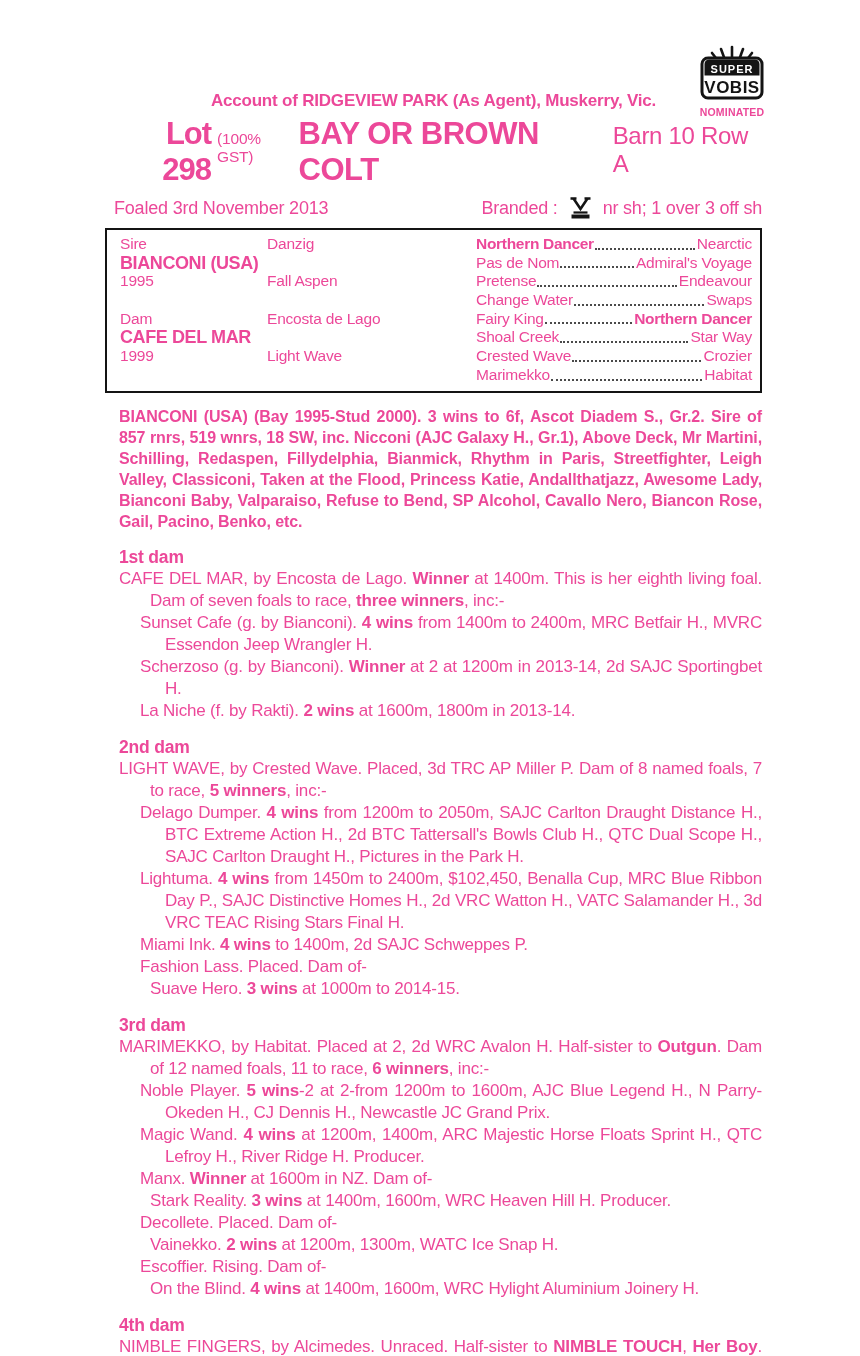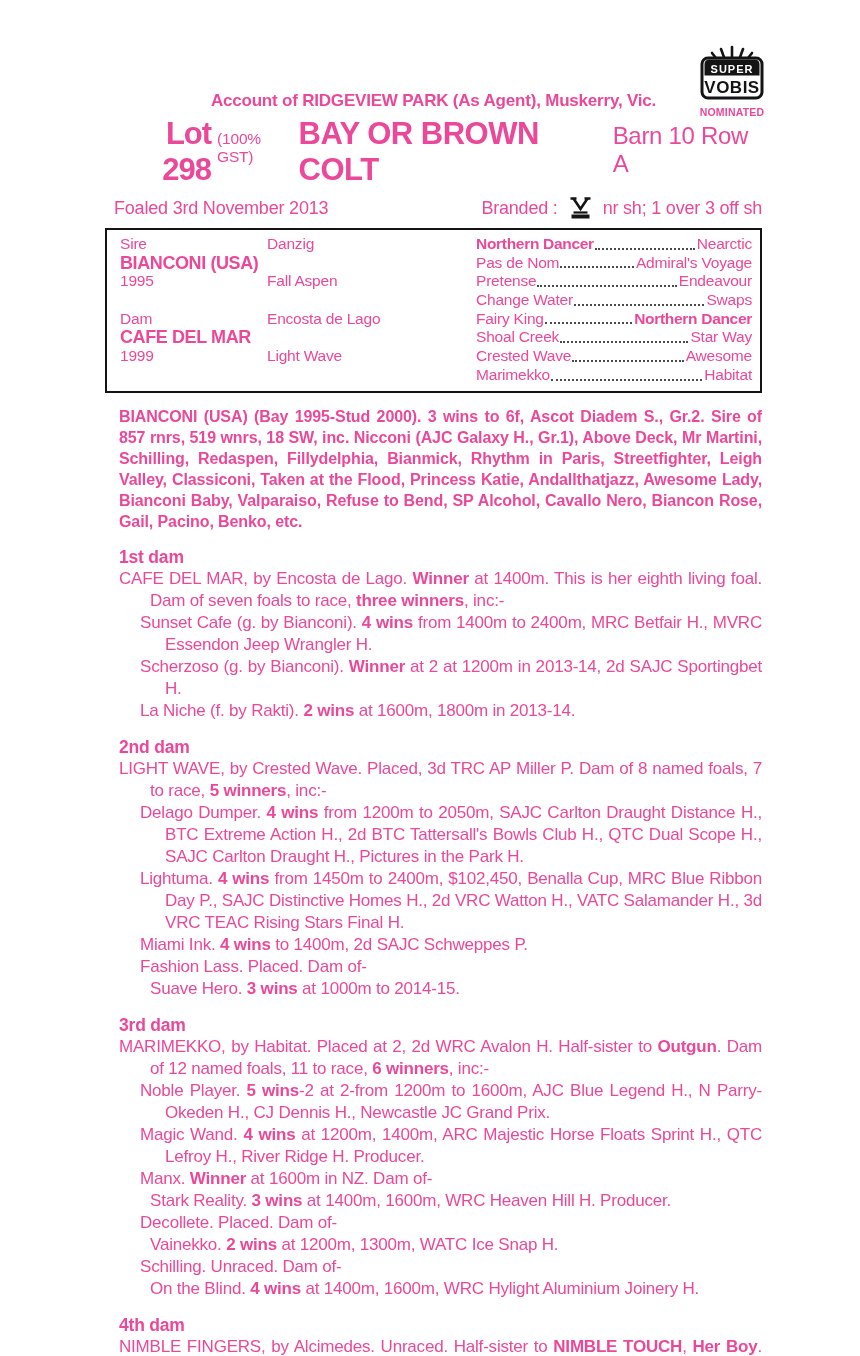--- a/index.html
+++ b/index.html
@@ -162,21 +162,21 @@
           <span class="pr bold">Northern Dancer</span>
         </div>
         <div class="g3row" style="grid-row: 6;">
           <span class="nm">Shoal Creek</span>
           <span class="dots"></span>
           <span class="pr">Star Way</span>
         </div>
         <div class="g3row" style="grid-row: 7;">
           <span class="nm">Crested Wave</span>
           <span class="dots"></span>
-          <span class="pr">Awesome</span>
+          <span class="pr">Crozier</span>
         </div>
         <div class="g3row" style="grid-row: 8;">
           <span class="nm">Marimekko</span>
           <span class="dots"></span>
           <span class="pr">Habitat</span>
         </div>
       </div>
 
     <div class="sire-summary">BIANCONI (USA) (Bay 1995-Stud 2000). 3 wins to 6f, Ascot Diadem S., Gr.2. Sire of 857 rnrs, 519 wnrs, 18 SW, inc. Nicconi (AJC Galaxy H., Gr.1), Above Deck, Mr Martini, Schilling, Redaspen, Fillydelphia, Bianmick, Rhythm in Paris, Streetfighter, Leigh Valley, Classiconi, Taken at the Flood, Princess Katie, Andallthatjazz, Awesome Lady, Bianconi Baby, Valparaiso, Refuse to Bend, SP Alcohol, Cavallo Nero, Biancon Rose, Gail, Pacino, Benko, etc.</div>
 
@@ -199,21 +199,21 @@
         </div>
         <div class="damsec">
           <div class="damhead">3rd dam</div>
           <div class="entry lvl0">MARIMEKKO, by Habitat. Placed at 2, 2d WRC Avalon H. Half-sister to <b>Outgun</b>. Dam of 12 named foals, 11 to race, <b>6 winners</b>, inc:-</div>
           <div class="entry lvl1">Noble Player. <b>5 wins</b>-2 at 2-from 1200m to 1600m, AJC Blue Legend H., N Parry-Okeden H., CJ Dennis H., Newcastle JC Grand Prix.</div>
           <div class="entry lvl1">Magic Wand. <b>4 wins</b> at 1200m, 1400m, ARC Majestic Horse Floats Sprint H., QTC Lefroy H., River Ridge H. Producer.</div>
           <div class="entry lvl1">Manx. <b>Winner</b> at 1600m in NZ. Dam of-</div>
           <div class="entry lvl2">Stark Reality. <b>3 wins</b> at 1400m, 1600m, WRC Heaven Hill H. Producer.</div>
           <div class="entry lvl1">Decollete. Placed. Dam of-</div>
           <div class="entry lvl2">Vainekko. <b>2 wins</b> at 1200m, 1300m, WATC Ice Snap H.</div>
-          <div class="entry lvl1">Schilling. Unraced. Dam of-</div>
+          <div class="entry lvl1">Escoffier. Rising. Dam of-</div>
           <div class="entry lvl2">On the Blind. <b>4 wins</b> at 1400m, 1600m, WRC Hylight Aluminium Joinery H.</div>
         </div>
         <div class="damsec">
           <div class="damhead">4th dam</div>
           <div class="entry lvl0">NIMBLE FINGERS, by Alcimedes. Unraced. Half-sister to <b>NIMBLE TOUCH</b>, <b>Her Boy</b>. Dam of 8 foals, 7 to race, , inc:-</div>
         </div>
       </div>
   </div>
 </div>
 

